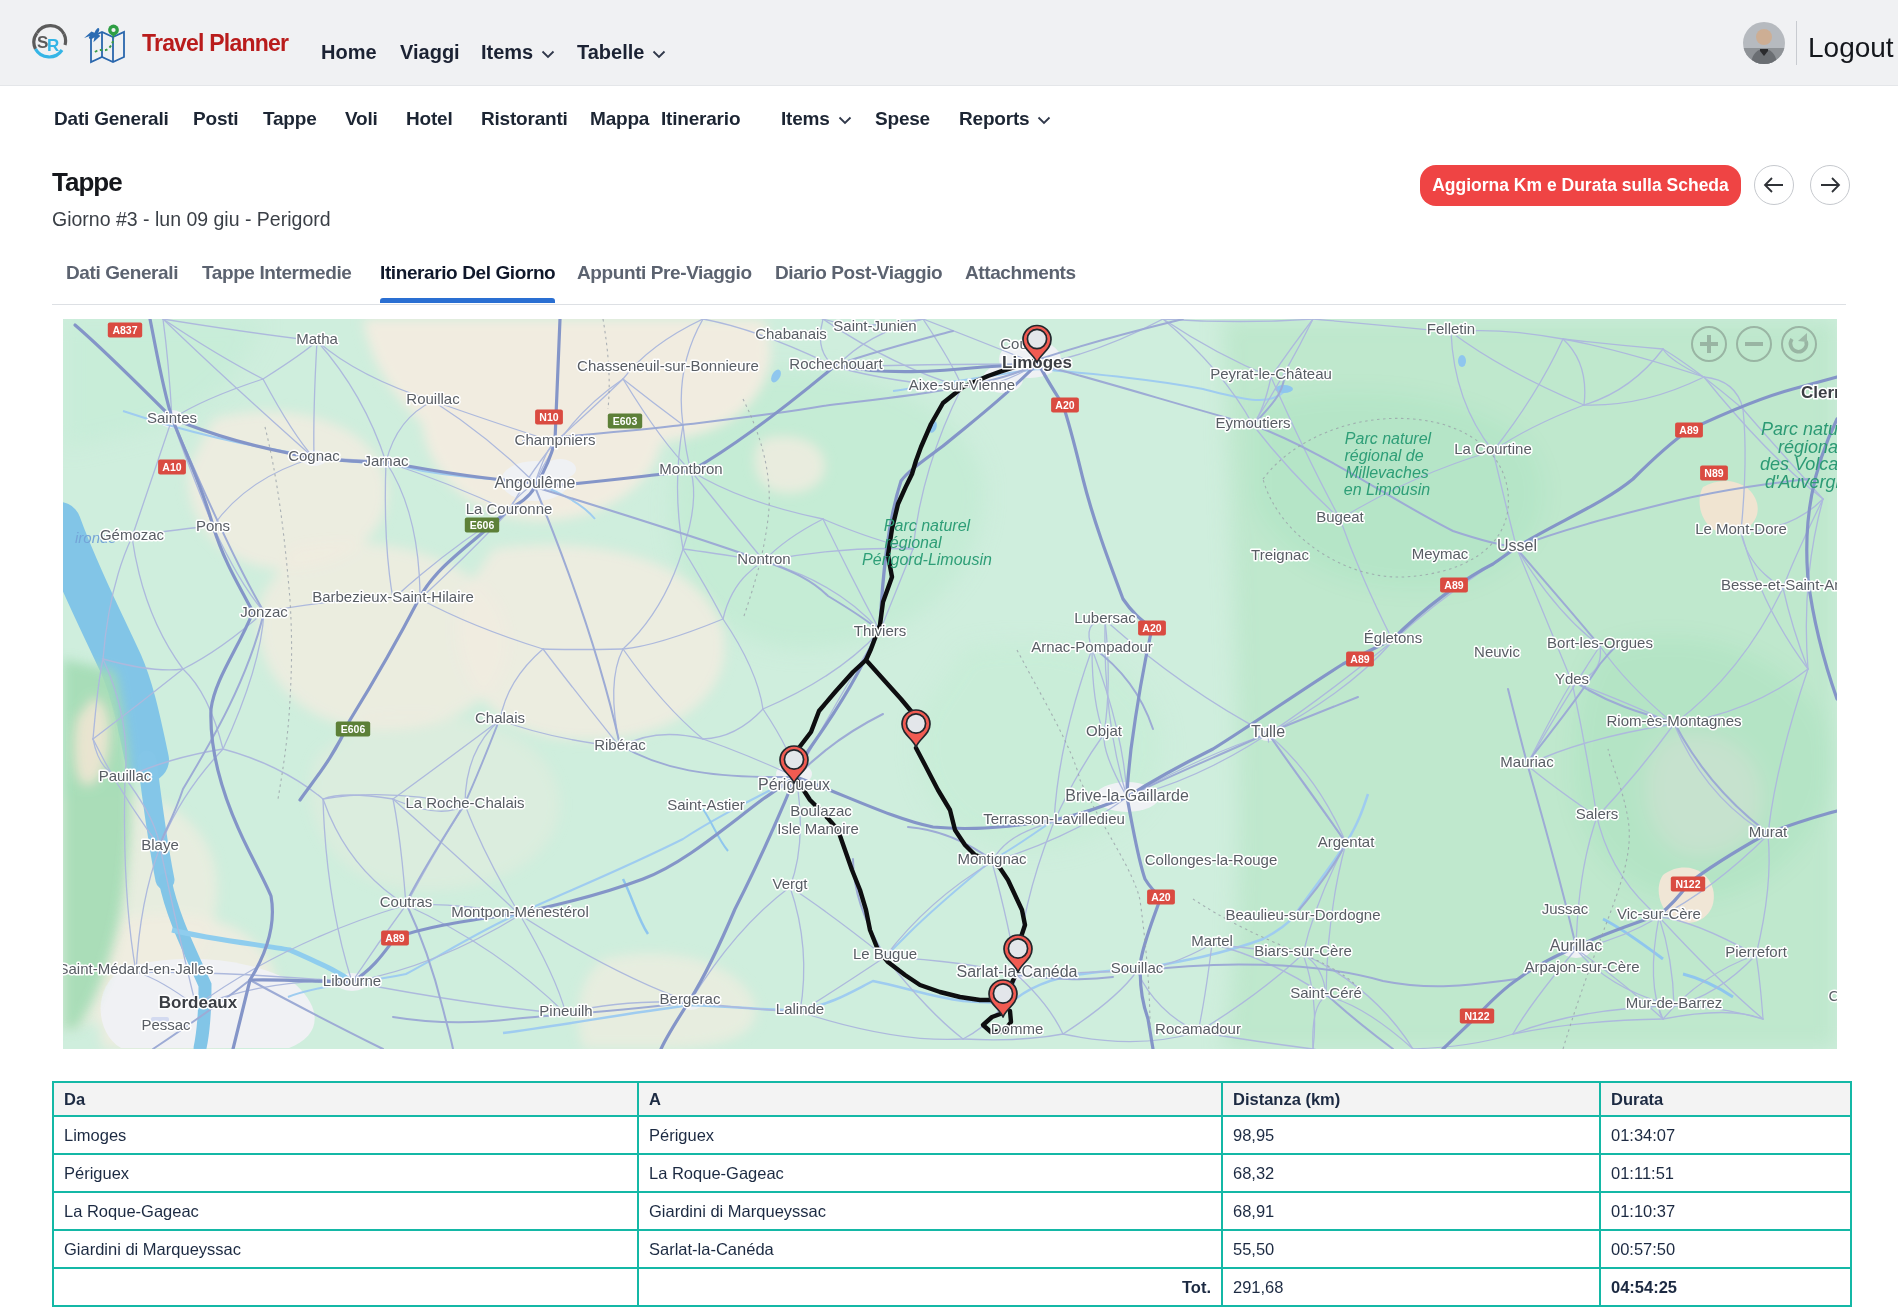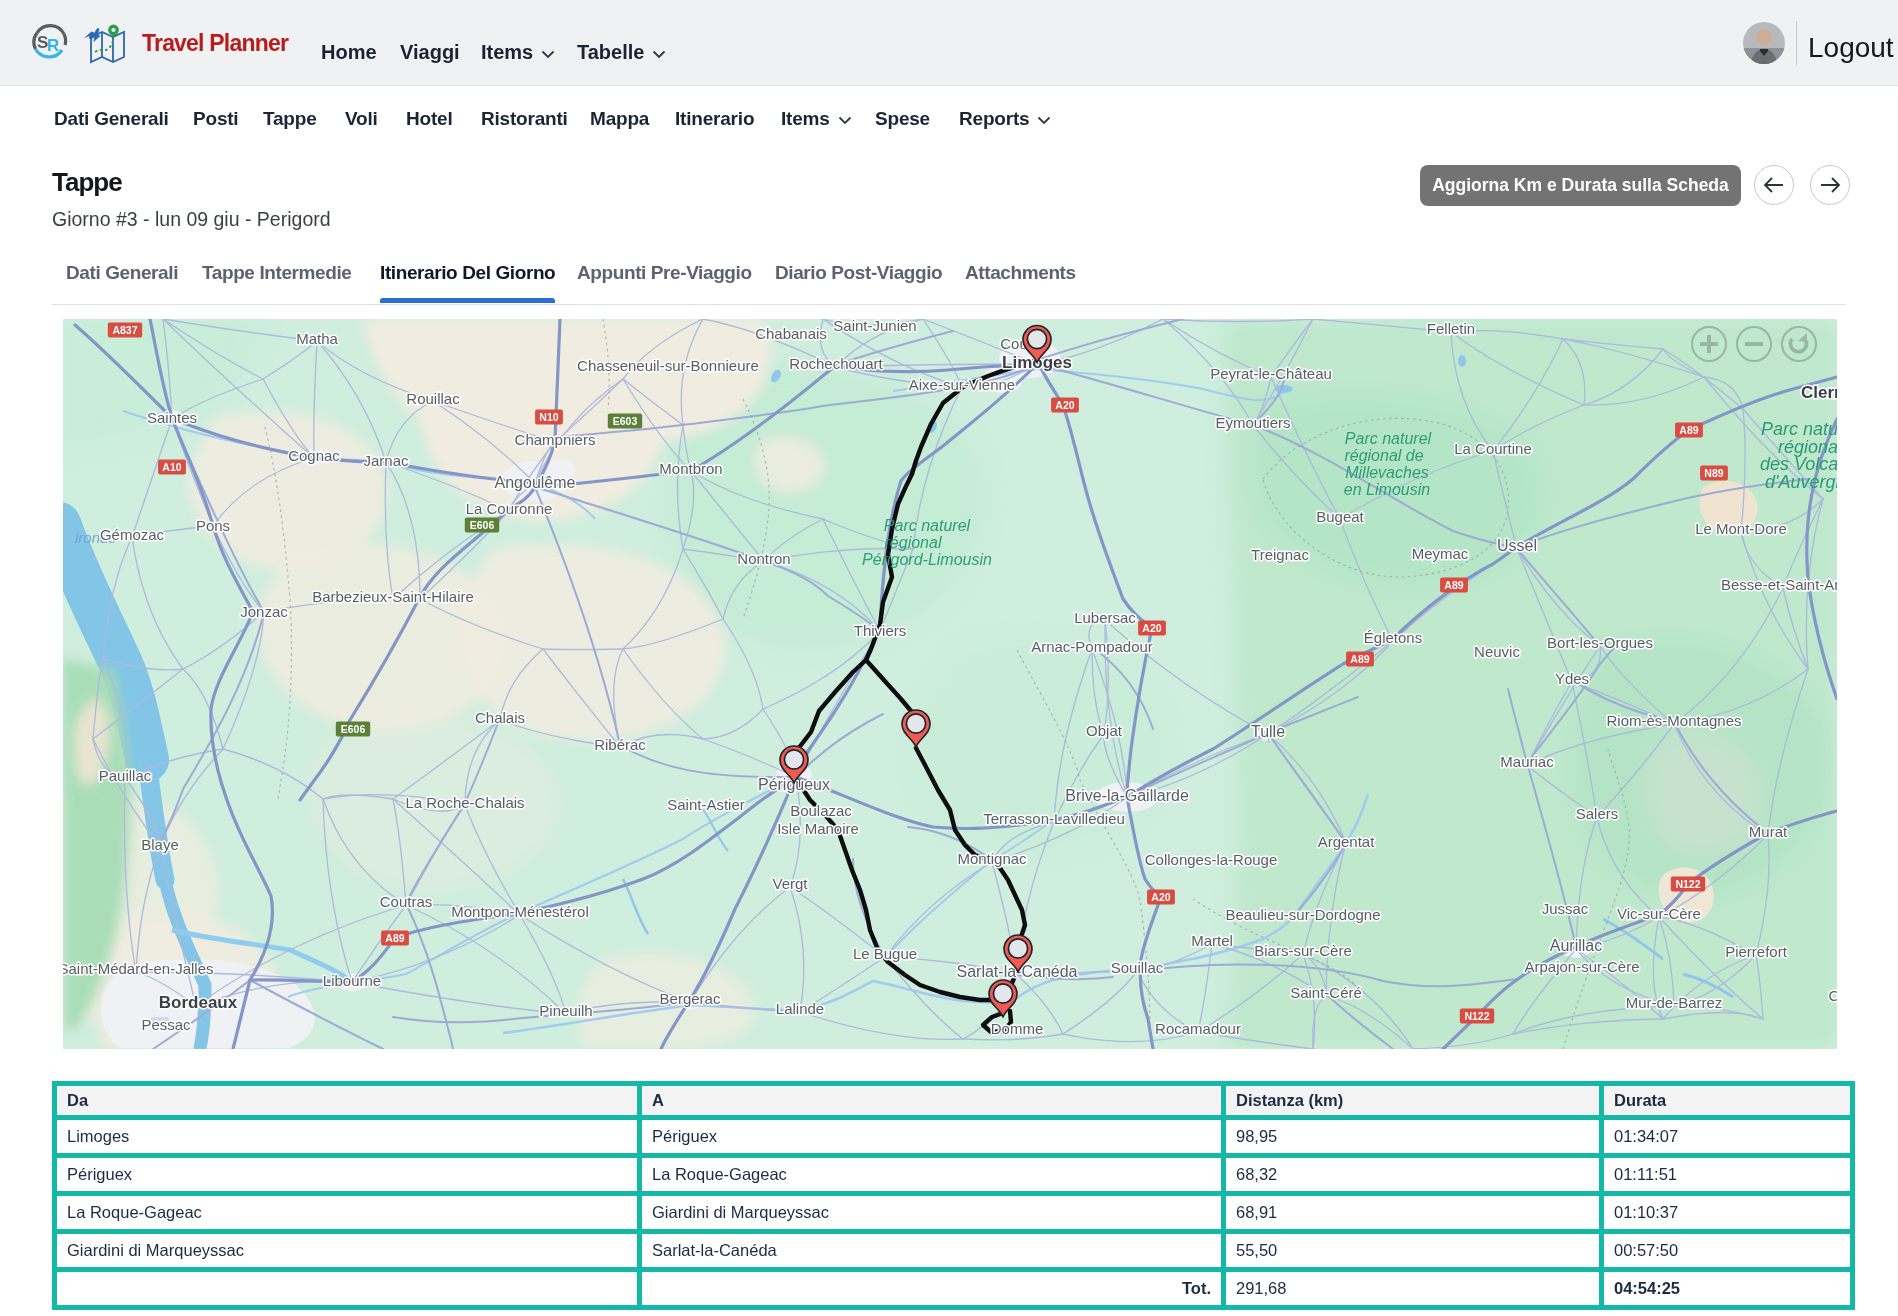--- a/index.html
+++ b/index.html
@@ -11,30 +11,30 @@
 .mainnav span.it{position:absolute;top:41px;font-size:20px;font-weight:600;color:#1b2233;white-space:nowrap}
 .chev{display:inline-block;margin-left:8px}
 .avatar{position:absolute;left:1743px;top:22px;width:42px;height:42px;border-radius:50%;overflow:hidden}
 .hdiv{position:absolute;left:1796px;top:21px;width:1px;height:44px;background:#c8cbd0}
 .logout{position:absolute;left:1808px;top:32px;font-size:28px;color:#14171c}
 .subnav{height:58px;background:#fff;position:relative}
 .subnav span.it{position:absolute;top:22px;font-size:19px;font-weight:600;color:#1c2533;letter-spacing:-0.2px;white-space:nowrap}
 .pagehead{position:relative;height:95px}
 .pagehead h1{position:absolute;left:52px;top:23px;font-size:26px;font-weight:700;color:#15171c;letter-spacing:-1px}
 .pagehead .sub{position:absolute;left:52px;top:64px;font-size:19.5px;color:#3a3f46}
-.btn-primary{position:absolute;left:1420px;top:21px;width:321px;height:41px;background:#737373;border-radius:8px;color:#fff;font-size:17.5px;font-weight:700;display:flex;align-items:center;justify-content:center;white-space:nowrap}
+.btn-primary{position:absolute;left:1420px;top:21px;width:321px;height:41px;background:#ef4444;border-radius:16px;color:#fff;font-size:17.5px;font-weight:700;display:flex;align-items:center;justify-content:center;white-space:nowrap}
 .circbtn{position:absolute;top:21px;width:40px;height:40px;border-radius:50%;border:1px solid #c6c9ce;background:#fff;display:flex;align-items:center;justify-content:center}
 .tabs{position:relative;height:66px;border-bottom:0}
 .tabs .bline{position:absolute;left:52px;width:1794px;bottom:0;height:1px;background:#dde0e4}
 .tab{position:absolute;top:23px;font-size:19px;font-weight:600;color:#5c6370;letter-spacing:-0.4px;white-space:nowrap}
 .tab.active{color:#0f172a}
 .tab .ul{position:absolute;left:0;right:0;top:36px;height:5px;background:#2a6fd2;border-radius:3px 3px 0 0}
 .mapwrap{margin:14px 0 0 63px;width:1774px;height:730px;position:relative;overflow:hidden}
 table.rt{border-collapse:collapse;margin:32px 0 0 52px;width:1798px;table-layout:fixed;font-size:16.5px;color:#1c2a42}
-table.rt th,table.rt td{border:5px solid #14b8a6;padding:0 10px;height:38px;vertical-align:middle;overflow:hidden}
+table.rt th,table.rt td{border:2px solid #14b8a6;padding:0 10px;height:38px;vertical-align:middle;overflow:hidden}
 table.rt th{background:#f3f3f3;text-align:left;font-weight:700;height:34px}
 table.rt .num{text-align:left}
 table.rt .c1{width:585px}
 table.rt .c2{width:584px}
 table.rt .c3{width:378px}
 table.rt .c4{width:251px}
 </style>
 </head>
 <body>
 <div class="topbar">
@@ -79,21 +79,21 @@
   <div class="logout">Logout</div>
 </div>
 <div class="subnav">
   <span class="it" style="left:54px">Dati Generali</span>
   <span class="it" style="left:193px">Posti</span>
   <span class="it" style="left:263px">Tappe</span>
   <span class="it" style="left:345px">Voli</span>
   <span class="it" style="left:406px">Hotel</span>
   <span class="it" style="left:481px">Ristoranti</span>
   <span class="it" style="left:590px">Mappa</span>
-  <span class="it" style="left:675px">Itinerario</span>
+  <span class="it" style="left:661px">Itinerario</span>
   <span class="it" style="left:781px">Items<span class="chev"><svg width="14" height="9" viewBox="0 0 14 9">
           <path d="M1.5 1.5 L7 7 L12.5 1.5" fill="none" stroke="#30384a" stroke-width="1.8"></path>
         </svg></span></span>
   <span class="it" style="left:875px">Spese</span>
   <span class="it" style="left:959px">Reports<span class="chev"><svg width="14" height="9" viewBox="0 0 14 9">
           <path d="M1.5 1.5 L7 7 L12.5 1.5" fill="none" stroke="#30384a" stroke-width="1.8"></path>
         </svg></span></span>
 </div>
 <div class="pagehead">
   <h1>Tappe</h1>

